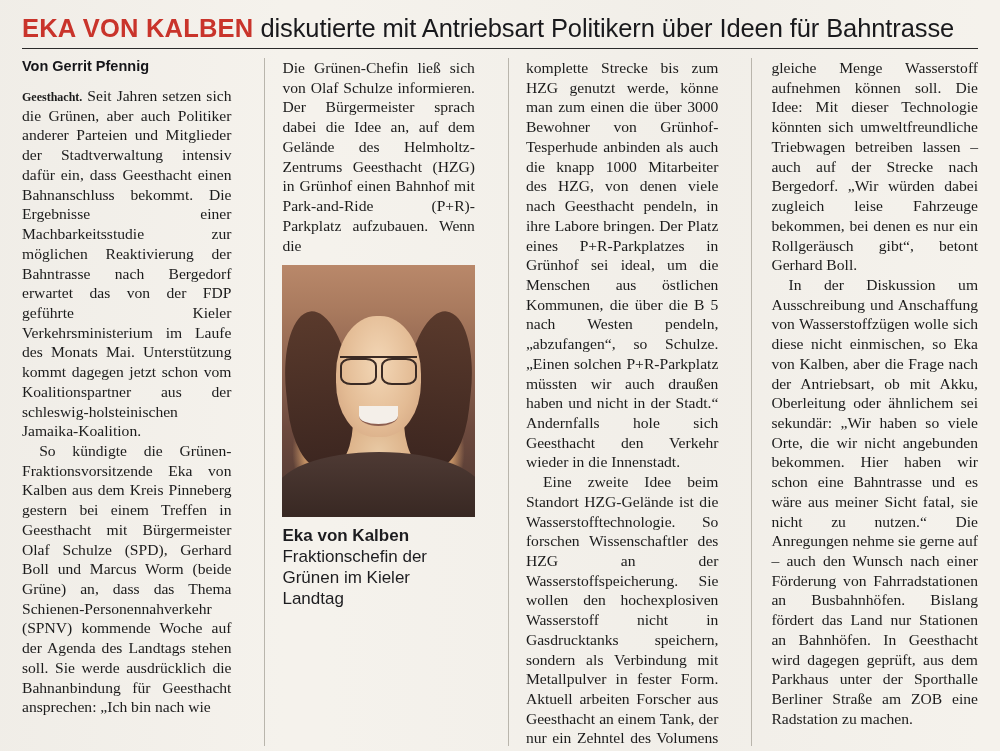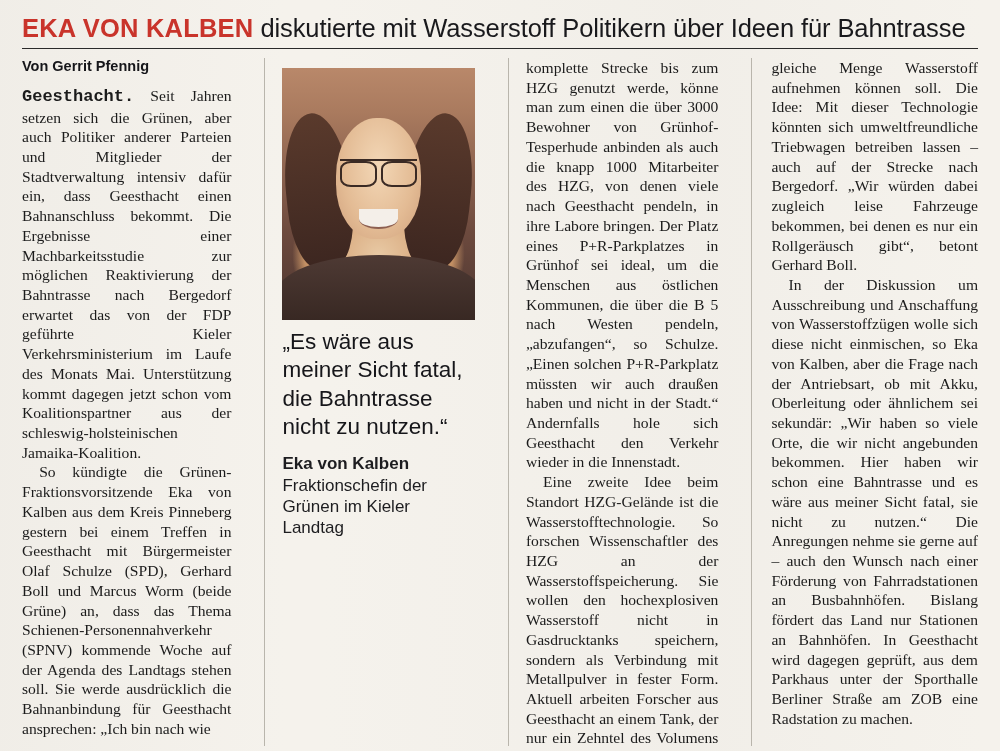--- a/index.html
+++ b/index.html
@@ -76,23 +76,23 @@
     line-height: 1.265;
     text-align: justify;
     text-justify: inter-word;
     hyphens: auto;
     -webkit-hyphens: auto;
   }
   p.body + p.body {
     text-indent: 1.1em;
   }
   .dateline {
-    font-family: Liberation Mono, monospace;
+    font-family: Liberation Serif, serif;
     font-weight: bold;
-    font-size: 17px;
+    font-size: 12px;
   }
   .photo {
     width: 100%;
     height: 252px;
     margin: 10px 0 8px 0;
     background:
       radial-gradient(ellipse 62% 45% at 50% 74%, #e8c9a4 0%, #d8a97e 38%, #c18f63 62%, rgba(160,110,75,0) 72%),
       radial-gradient(ellipse 30% 26% at 50% 42%, #f0d4b2 0%, #dcae85 60%, rgba(200,150,110,0) 75%),
       linear-gradient(180deg, #b9886a 0%, #a97a5e 18%, #8e6450 40%, #6d4a3e 65%, #4c3630 100%);
     position: relative;
@@ -171,45 +171,45 @@
   }
   .caption .cap-name { font-weight: bold; }
 </style>
 </head>
 <body>
 
 <div class="page">
 
   <h1 class="headline">
     <span class="hl-red">EKA VON KALBEN</span>
-    <span class="hl-rest">diskutierte mit Wasserstoff Politikern über Ideen für Bahntrasse</span>
+    <span class="hl-rest">diskutierte mit Antriebsart Politikern über Ideen für Bahntrasse</span>
   </h1>
 
   <div class="rule"></div>
 
   <div class="columns">
 
     <div class="col">
       <div class="byline">Von Gerrit Pfennig</div>
       <p class="body"><span class="dateline">Geesthacht.</span><span> Seit Jahren setzen sich die Grünen, aber auch Politiker anderer Parteien und Mitglieder der Stadtverwaltung intensiv dafür ein, dass Geesthacht einen Bahnanschluss bekommt. Die Ergebnisse einer Machbarkeitsstudie zur möglichen Reaktivierung der Bahntrasse nach Bergedorf erwartet das von der FDP geführte Kieler Verkehrsministerium im Laufe des Monats Mai. Unterstützung kommt dagegen jetzt schon vom Koalitionspartner aus der schleswig-holsteinischen Jamaika-Koalition.</span></p>
       <p class="body">So kündigte die Grünen-Fraktionsvorsitzende Eka von Kalben aus dem Kreis Pinneberg gestern bei einem Treffen in Geesthacht mit Bürgermeister Olaf Schulze (SPD), Gerhard Boll und Marcus Worm (beide Grüne) an, dass das Thema Schienen-Personennahverkehr (SPNV) kommende Woche auf der Agenda des Landtags stehen soll. Sie werde ausdrücklich die Bahnanbindung für Geesthacht ansprechen: „Ich bin nach wie</p>
     </div>
 
     <div class="col">
+      <p class="body">Die Grünen-Chefin ließ sich von Olaf Schulze informieren. Der Bürgermeister sprach dabei die Idee an, auf dem Gelände des Helmholtz-Zentrums Geesthacht (HZG) in Grünhof einen Bahnhof mit Park-and-Ride (P+R)-Parkplatz aufzubauen. Wenn die</p>
 
       <div class="photo">
         <div class="hair-left"></div>
         <div class="hair-right"></div>
         <div class="face"></div>
         <div class="glasses"></div>
         <div class="smile"></div>
         <div class="torso"></div>
       </div>
 
-      <div class="pullquote">„Es wäre aus meiner Sicht fatal, die Bahntrasse nicht zu nutzen.“</div>
 
       <div class="caption">
         <span class="cap-name">Eka von Kalben</span><span> Fraktionschefin der Grünen im Kieler Landtag</span>
       </div>
     </div>
 
     <div class="col">
       <p class="body">komplette Strecke bis zum HZG genutzt werde, könne man zum einen die über 3000 Bewohner von Grünhof-Tesperhude anbinden als auch die knapp 1000 Mitarbeiter des HZG, von denen viele nach Geesthacht pendeln, in ihre Labore bringen. Der Platz eines P+R-Parkplatzes in Grünhof sei ideal, um die Menschen aus östlichen Kommunen, die über die B 5 nach Westen pendeln, „abzufangen“, so Schulze. „Einen solchen P+R-Parkplatz müssten wir auch draußen haben und nicht in der Stadt.“ Andernfalls hole sich Geesthacht den Verkehr wieder in die Innenstadt.</p>
       <p class="body">Eine zweite Idee beim Standort HZG-Gelände ist die Wasserstofftechnologie. So forschen Wissenschaftler des HZG an der Wasserstoffspeicherung. Sie wollen den hochexplosiven Wasserstoff nicht in Gasdrucktanks speichern, sondern als Verbindung mit Metallpulver in fester Form. Aktuell arbeiten Forscher aus Geesthacht an einem Tank, der nur ein Zehntel des Volumens eines herkömmlichen Drucktanks haben soll und die</p>
     </div>

